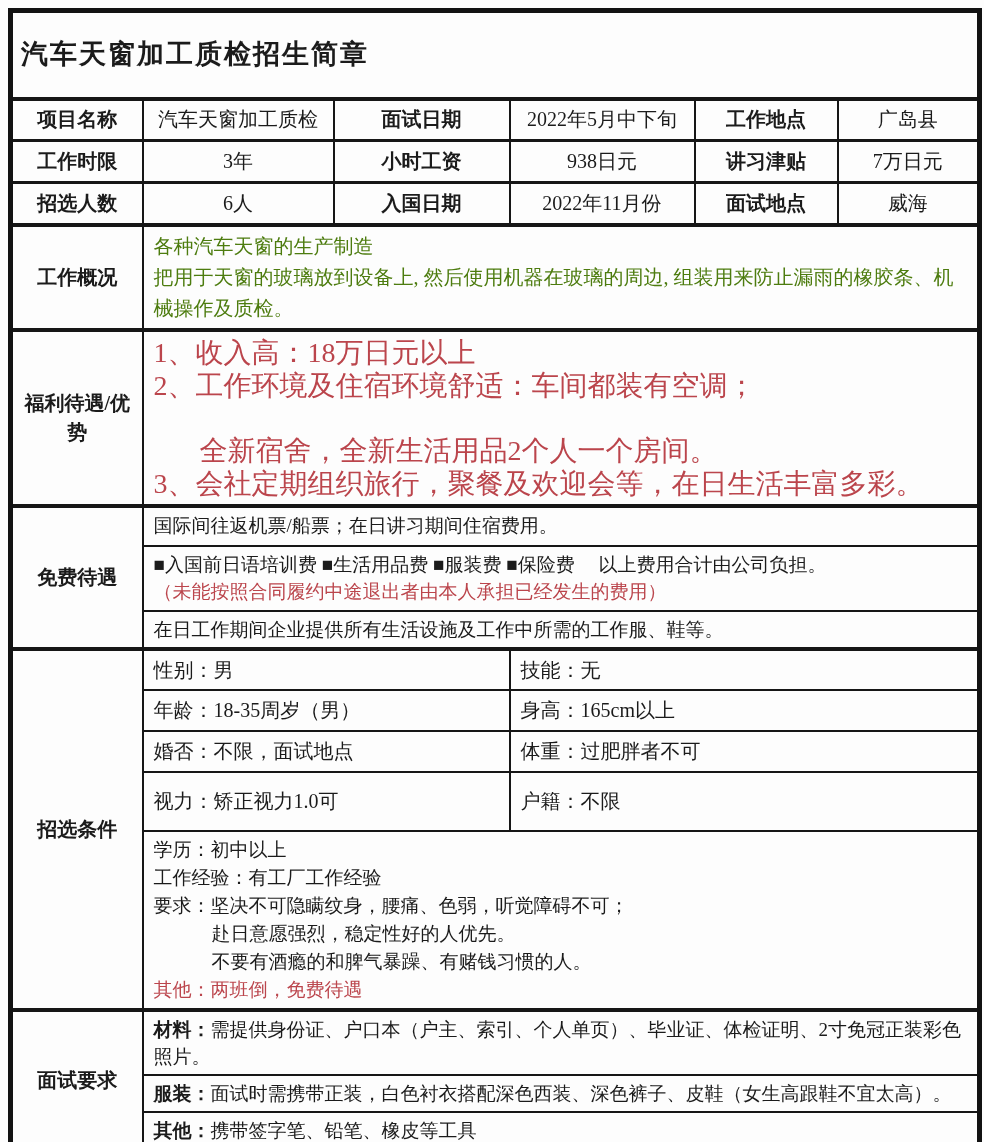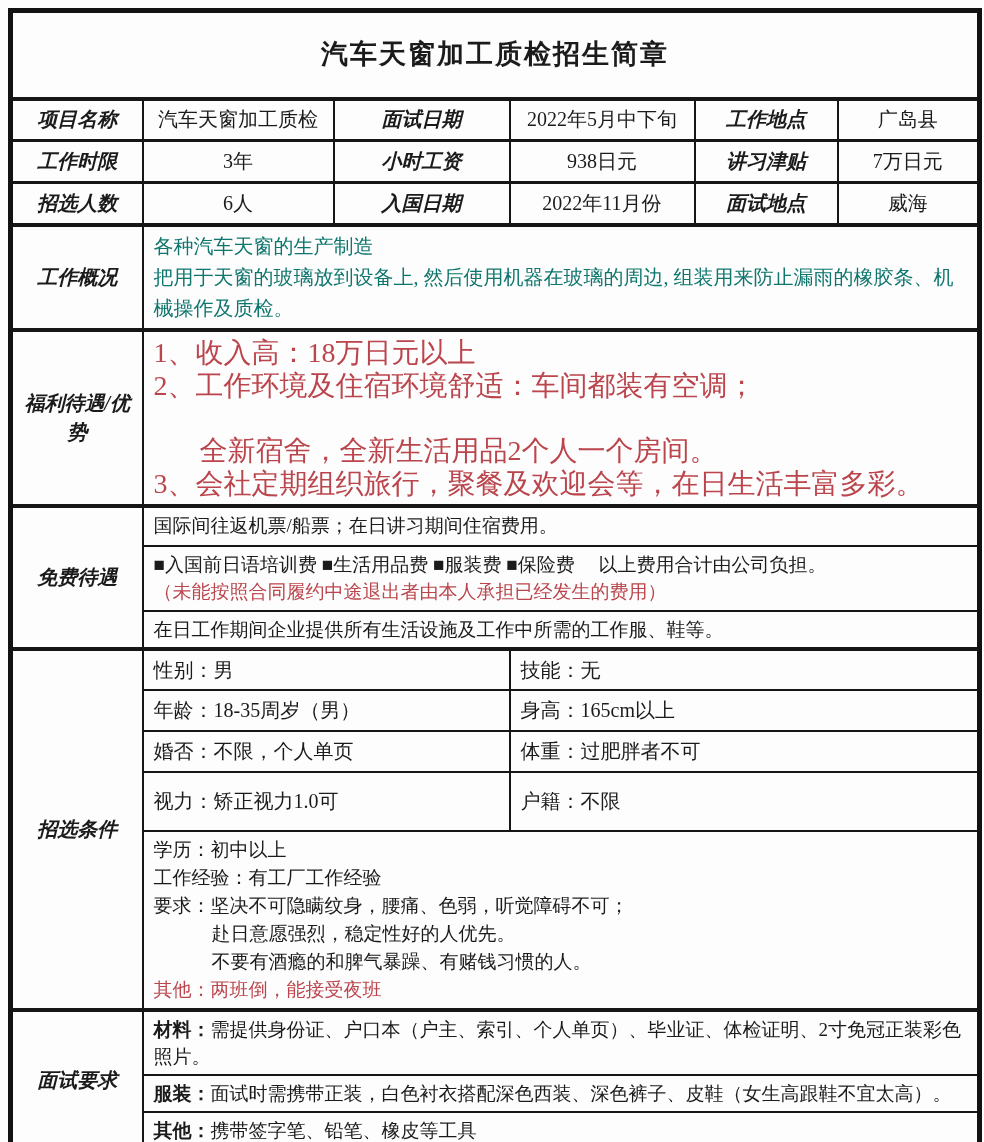--- a/index.html
+++ b/index.html
@@ -1,27 +1,27 @@
 <!DOCTYPE html>
 <html><head>
 <meta charset="utf-8">
 <style>
   html,body{margin:0;padding:0;background:#ffffff;}
   body{font-family:"Liberation Serif","DejaVu Serif",serif;color:#1b1b1b;}
   .sheet{width:984px;height:1142px;box-sizing:border-box;padding:8px 7px 6px 8px;background:#fdfdfd;}
   table.doc{border-collapse:collapse;width:969px;table-layout:fixed;border:5px solid #121212;}
   td{border:2px solid #161616;font-size:19px;padding:2px 8px;vertical-align:middle;box-sizing:border-box;
      overflow:hidden;line-height:1.45;}
-  .title-cell{font-size:27px;font-weight:bold;text-align:center;border-bottom-width:4px;letter-spacing:2px;}
-  .lab{font-weight:bold;text-align:center;font-size:20px;padding:2px 3px;font-style:italic;}
+  .title-cell{font-size:27px;font-weight:bold;text-align:left;border-bottom-width:4px;letter-spacing:2px;}
+  .lab{font-weight:bold;text-align:center;font-size:20px;padding:2px 3px;}
   .val{text-align:center;font-size:20px;}
   .b3{border-bottom-width:3px;}
   .b4{border-bottom-width:4px;}
   .content{padding:4px 10px;}
-  .blue{color:#0f766e;}
+  .blue{color:#4d7c0f;}
   .red{color:#bb454c;}
   .line{display:block;}
   .ov .line{line-height:31px;font-size:20px;}
   .wf .line{line-height:33px;font-size:28px;}
   .indent2{padding-left:46px;margin-top:32px;}
   .indent3{padding-left:58px;}
   .cond-pair{font-size:20px;}
   .detail .line{line-height:28px;}
   .iv-row{line-height:27px;}
   .pfx{font-weight:bold;}
@@ -109,35 +109,35 @@
   <tr>
     <td rowspan="5" class="lab b4">招选条件</td>
     <td colspan="2" class="content cond-pair" style="height:41px">性别：男</td>
     <td colspan="3" class="content cond-pair">技能：无</td>
   </tr>
   <tr>
     <td colspan="2" class="content cond-pair" style="height:41px">年龄：18-35周岁（男）</td>
     <td colspan="3" class="content cond-pair">身高：165cm以上</td>
   </tr>
   <tr>
-    <td colspan="2" class="content cond-pair" style="height:41px">婚否：不限，个人单页</td>
+    <td colspan="2" class="content cond-pair" style="height:41px">婚否：不限，面试地点</td>
     <td colspan="3" class="content cond-pair">体重：过肥胖者不可</td>
   </tr>
   <tr>
     <td colspan="2" class="content cond-pair" style="height:59px">视力：矫正视力1.0可</td>
     <td colspan="3" class="content cond-pair">户籍：不限</td>
   </tr>
   <tr>
     <td colspan="5" class="content detail b4" style="height:166px">
       <span class="line">学历：初中以上</span>
       <span class="line">工作经验：有工厂工作经验</span>
       <span class="line">要求：坚决不可隐瞒纹身，腰痛、色弱，听觉障碍不可；</span>
       <span class="line indent3">赴日意愿强烈，稳定性好的人优先。</span>
       <span class="line indent3">不要有酒瘾的和脾气暴躁、有赌钱习惯的人。</span>
-      <span class="line red">其他：两班倒，能接受夜班</span>
+      <span class="line red">其他：两班倒，免费待遇</span>
     </td>
   </tr>
 
   <tr>
     <td rowspan="3" class="lab b3">面试要求</td>
     <td colspan="5" class="content iv-row" style="height:54px">
       <span class="pfx">材料：</span><span>需提供身份证、户口本（户主、索引、个人单页）、毕业证、体检证明、2寸免冠正装彩色照片。</span>
     </td>
   </tr>
   <tr>

